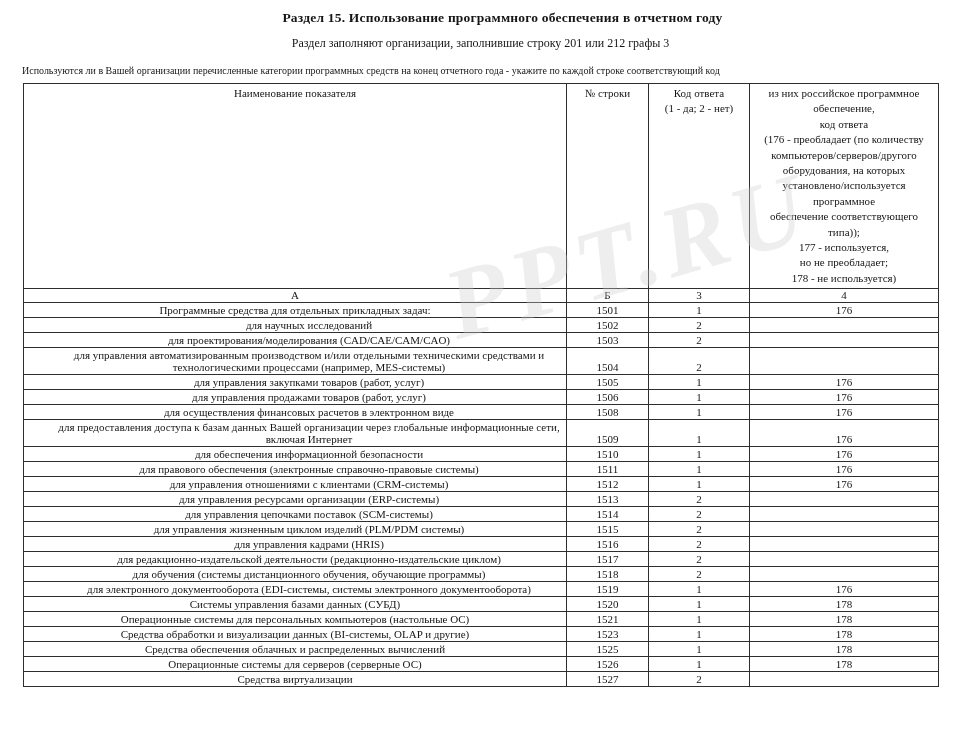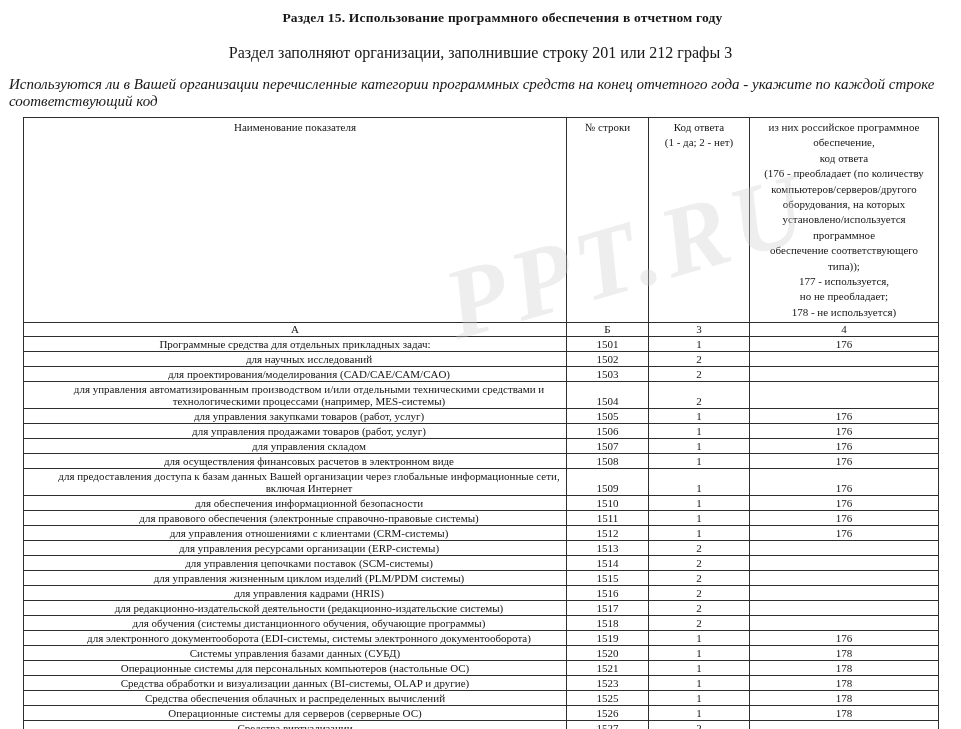--- a/index.html
+++ b/index.html
@@ -18,28 +18,27 @@
   }
   .page-title {
     padding-top: 10px;
     text-align: center;
     font-size: 13.5px;
     font-weight: bold;
     letter-spacing: 0.2px;
     padding-left: 44px;
   }
   .page-subtitle {
-    margin-top: 18px;
+    margin-top: 10px;
     text-align: center;
-    font-size: 16px;
+    font-size: 12px;
   }
   .page-note {
-    margin: 14px 20px 0 9px;
-    font-size: 15px;
-    font-style: italic;
+    margin: 14px 20px 0 22px;
+    font-size: 10px;
   }
   table.form-table {
     border-collapse: collapse;
     table-layout: fixed;
     width: 916px;
     margin: 7px 8px 0 23px;
     font-size: 11px;
   }
   .form-table th, .form-table td {
     border: 1px solid #2e2e2e;
@@ -164,26 +163,20 @@
     <td class="c-ru">176</td>
   </tr>
 
   <tr>
     <td class="c-name indent">для управления продажами товаров (работ, услуг)</td>
     <td class="c-line">1506</td>
     <td class="c-code">1</td>
     <td class="c-ru">176</td>
   </tr>
 
-  <tr>
-    <td class="c-name indent">для управления складом</td>
-    <td class="c-line">1507</td>
-    <td class="c-code">1</td>
-    <td class="c-ru">176</td>
-  </tr>
 
   <tr>
     <td class="c-name indent">для осуществления финансовых расчетов в электронном виде</td>
     <td class="c-line">1508</td>
     <td class="c-code">1</td>
     <td class="c-ru">176</td>
   </tr>
 
   <tr>
     <td class="c-name indent">для предоставления доступа к базам данных Вашей организации через глобальные информационные сети, включая Интернет</td>
@@ -235,21 +228,21 @@
   </tr>
 
   <tr>
     <td class="c-name indent">для управления кадрами (HRIS)</td>
     <td class="c-line">1516</td>
     <td class="c-code">2</td>
     <td class="c-ru"></td>
   </tr>
 
   <tr>
-    <td class="c-name indent">для редакционно-издательской деятельности (редакционно-издательские системы)</td>
+    <td class="c-name indent">для редакционно-издательской деятельности (редакционно-издательские циклом)</td>
     <td class="c-line">1517</td>
     <td class="c-code">2</td>
     <td class="c-ru"></td>
   </tr>
 
   <tr>
     <td class="c-name indent">для обучения (системы дистанционного обучения, обучающие программы)</td>
     <td class="c-line">1518</td>
     <td class="c-code">2</td>
     <td class="c-ru"></td>

